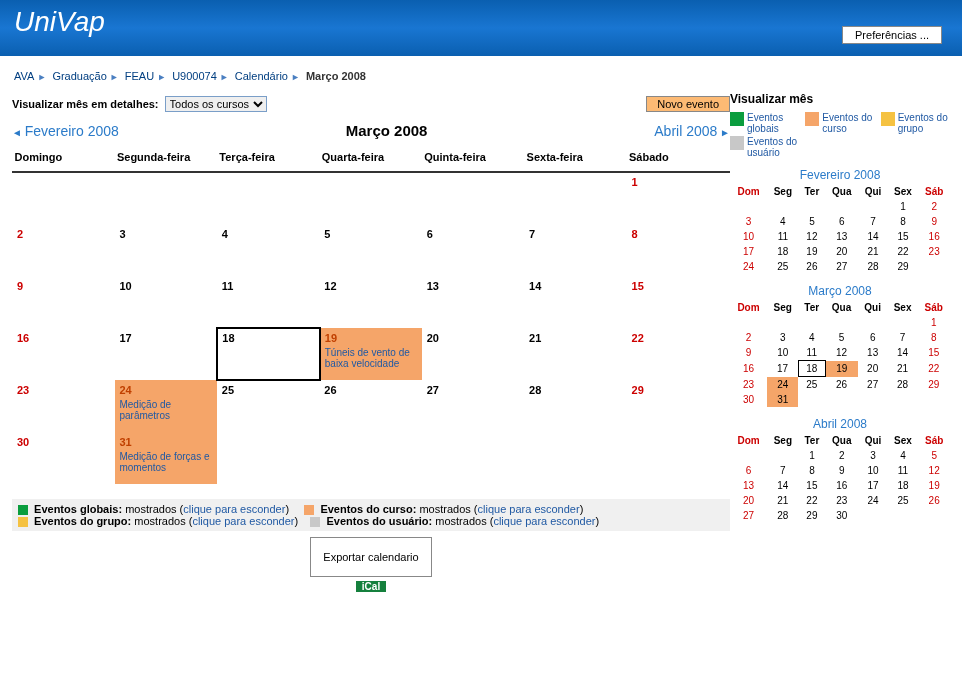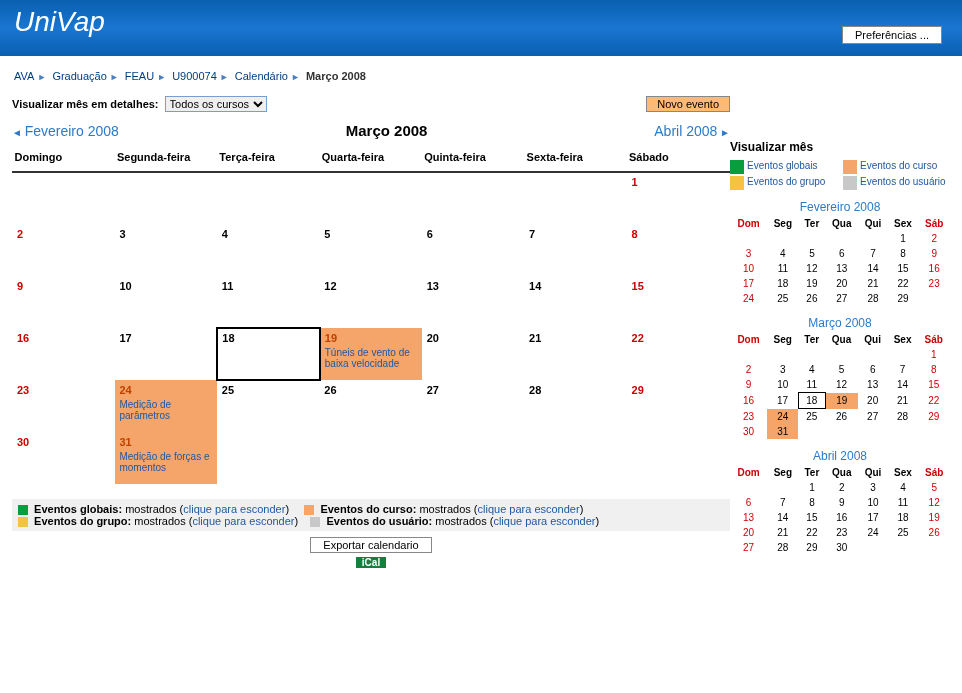--- a/index.html
+++ b/index.html
@@ -7,21 +7,21 @@
 .header-bar { background: linear-gradient(#0a5fb0, #1976d2, #0a5fb0); height: 56px; position: relative; padding: 6px 14px; }
 .logo { color: #fff; font-size: 28px; font-weight: normal; font-style: italic; margin-top: 15px; }
 .logo-sub { color: #cfe3f7; font-size: 9px; display: block; margin-top: -2px; }
 .prefs-btn { position: absolute; right: 20px; top: 26px; background: #fff; border: 1px solid #888; padding: 2px 12px; font-size: 11px; cursor: pointer; }
 .content { padding: 8px 12px; }
 .breadcrumb { padding: 6px 2px 10px; font-size: 11px; color: #333; }
 .breadcrumb a { color: #003e80; text-decoration: none; }
 .breadcrumb .sep { color: #4a7fc1; margin: 0 3px; font-size: 9px; }
 .main-row { display: flex; gap: 0; }
 .main-col { flex: 1; }
-.side-col { width: 220px; margin-top: 48px; }
+.side-col { width: 220px; }
 .top-controls { display: flex; align-items: center; padding: 4px 0 10px; }
 .top-controls label { font-weight: bold; margin-right: 6px; }
 .top-controls select { font-size: 11px; border: 1px solid #7a9ec8; }
 .novo-btn { margin-left: auto; background: #fdba74; border: 1px solid #888; padding: 1px 10px; font-size: 11px; cursor: pointer; }
 .month-nav { display: flex; justify-content: space-between; align-items: center; margin-bottom: 8px; }
 .month-nav .nav-link { color: #2b7bc9; font-size: 14px; cursor: pointer; }
 .month-nav .nav-link.left::before { content: "◄ "; color: #2b7bc9; font-size: 10px; }
 .month-nav .nav-link.right::after { content: " ►"; color: #2b7bc9; font-size: 10px; }
 .month-title { font-weight: bold; font-size: 15px; }
 .cal-big { width: 100%; border-collapse: collapse; }
@@ -33,25 +33,25 @@
 .cal-big .course-event { background: #f5a569; }
 .cal-big .ev-title { color: #2059a3; font-size: 10px; padding: 0 4px 4px; display: block; }
 .legend-row { margin-top: 14px; background: #f0f0f0; padding: 4px 6px; font-size: 11px; }
 .legend-row .sq { display: inline-block; width: 10px; height: 10px; vertical-align: middle; margin-right: 3px; }
 .legend-row a { color: #2059a3; text-decoration: none; }
 .sq-global { background: #0a9d3e; }
 .sq-course { background: #f5a569; }
 .sq-group { background: #f5c242; }
 .sq-user { background: #c8c8c8; }
 .export-row { text-align: center; margin-top: 6px; }
-.export-btn { background: #fff; border: 1px solid #888; padding: 1px 12px; font-size: 11px; cursor: pointer; }
+.export-btn { background: #fff; border: 1px solid #888; padding: 13px 12px; font-size: 11px; cursor: pointer; }
 .ical-badge { display: inline-block; background: #15803d; color: #fff; font-weight: bold; font-size: 10px; padding: 0 6px; margin-top: 4px; }
 .side-box { }
 .side-title { font-weight: bold; font-size: 12px; margin-bottom: 6px; }
-.key-grid { display: grid; grid-template-columns: 1fr 1fr; gap: 2px 6px; margin-bottom: 10px; }
+.key-grid { display: grid; grid-template-columns: 1fr 1fr 1fr; gap: 2px 6px; margin-bottom: 10px; }
 .key-item { font-size: 10px; display: flex; align-items: flex-start; gap: 3px; }
 .key-item a { color: #2059a3; text-decoration: none; }
 .key-sq { width: 14px; height: 14px; flex-shrink: 0; display: inline-block; }
 .key-gl { background: #0a9d3e; }
 .key-co { background: #f5a569; }
 .key-gr { background: #f5c242; }
 .key-us { background: #c8c8c8; }
 .mini-cal { margin-bottom: 10px; }
 .mini-cal .mtitle { text-align: center; color: #2b7bc9; font-size: 12px; margin-bottom: 2px; cursor: pointer; }
 .mini-cal table { width: 100%; border-collapse: collapse; font-size: 10px; }

